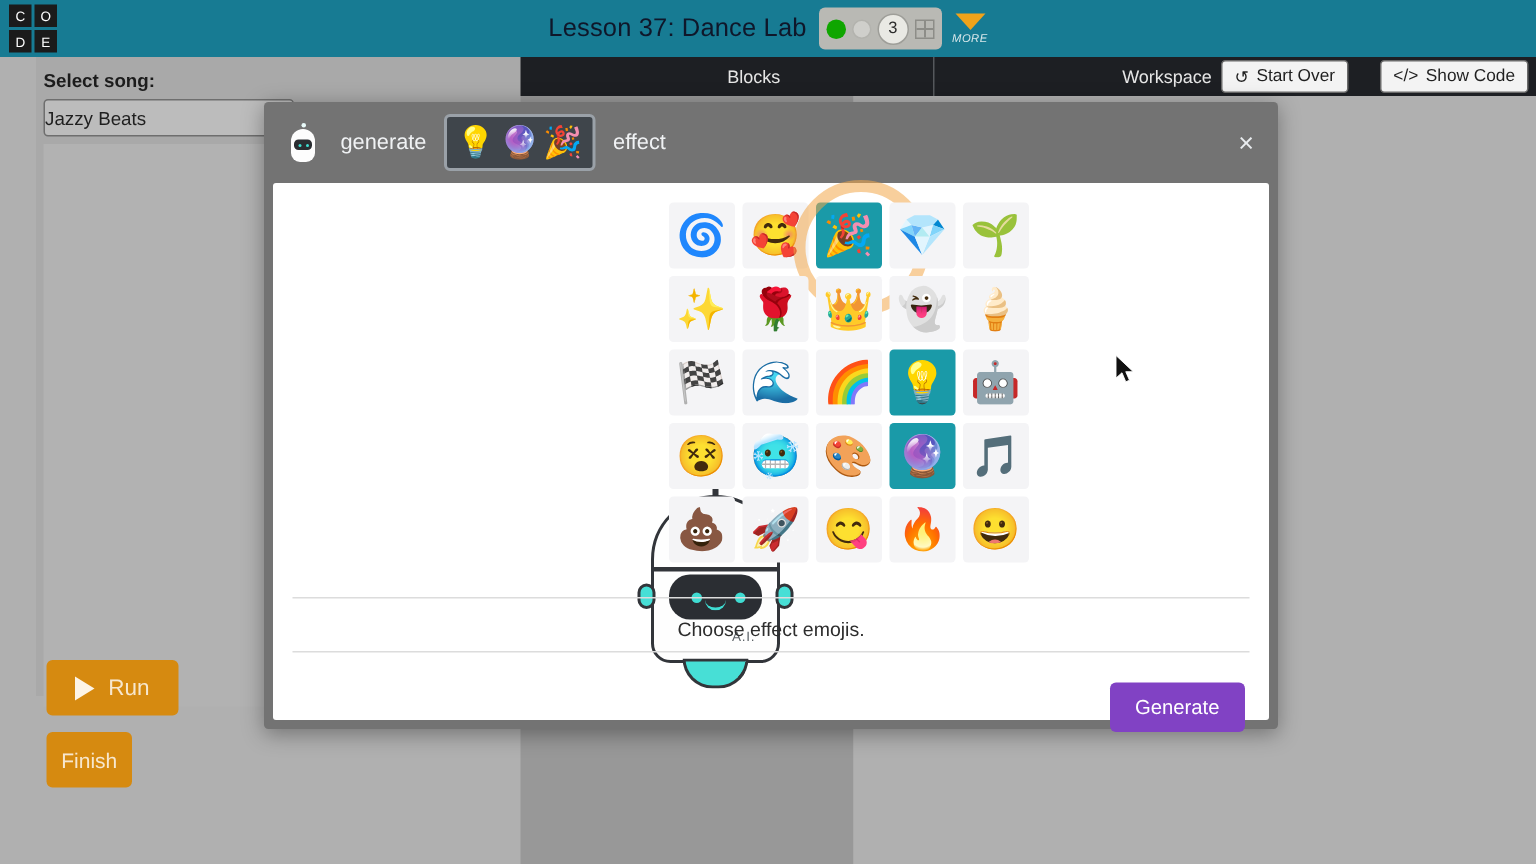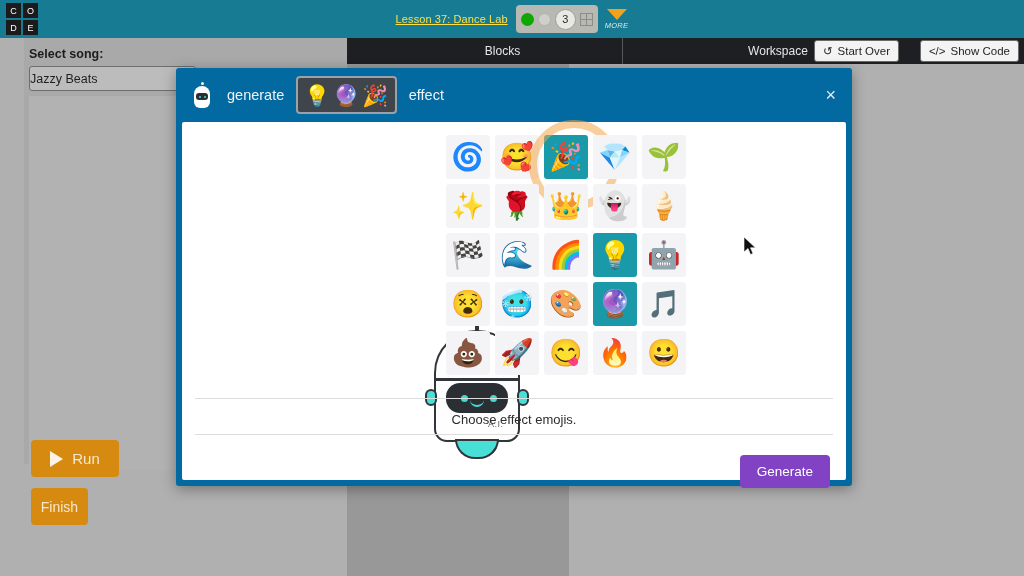--- a/index.html
+++ b/index.html
@@ -24,21 +24,21 @@
     background: #1b1b1b; color: #fff; font-size: 9px;
     display: flex; align-items: center; justify-content: center;
     font-family: "Liberation Sans", sans-serif;
   }
   .hdr-center {
     position: absolute; left: 0; right: 0; top: 0; height: 38px;
     display: flex; align-items: center; justify-content: center; gap: 0px;
     pointer-events: none;
   }
   .hdr-center > * { pointer-events: auto; }
-  .lesson-title { color: #fde047; font-size: 11px; letter-spacing: .1px; text-decoration: underline; }
+  .lesson-title { color: #0f172a; font-size: 17px; letter-spacing: .1px; }
   .progress-pill {
     margin-left: 8px; height: 28px; background: #b9b9b4; border-radius: 4px;
     display: flex; align-items: center; padding: 0 5px; gap: 4px;
   }
   .dot { width: 13px; height: 13px; border-radius: 50%; }
   .dot.green { background: #0fa600; }
   .dot.empty { background: #cfcfcb; border: 1px solid #b3b3ae; }
   .stage-num {
     width: 21px; height: 21px; border-radius: 50%;
     background: #e9e9e4; border: 1px solid #9e9e99;
@@ -125,21 +125,21 @@
     padding: 0 8px;
   }
   #btn-start-over { position: absolute; right: 125px; top: 2px; }
   #btn-show-code { position: absolute; right: 5px; top: 2px; }
   .ws-left { position: absolute; top: 26px; left: 0; width: 222px; height: 512px; background: #989898; }
   .ws-right { position: absolute; top: 26px; left: 222px; width: 455px; height: 512px; background: #b0b0b0; }
 
   
   .modal {
     position: absolute; left: 176px; top: 68px; width: 676px; height: 418px;
-    background: #0369a1; border-radius: 3px;
+    background: #737373; border-radius: 3px;
     box-shadow: 0 3px 14px rgba(0,0,0,.35);
   }
   .modal-head {
     position: relative; height: 54px; display: flex; align-items: center; padding-left: 13px;
   }
   .bot-mini {
     width: 26px; height: 26px; position: relative; flex: none; margin-right: 12px;
   }
   .bot-mini-body {
     position: absolute; left: 5px; top: 4px; width: 16px; height: 22px;

